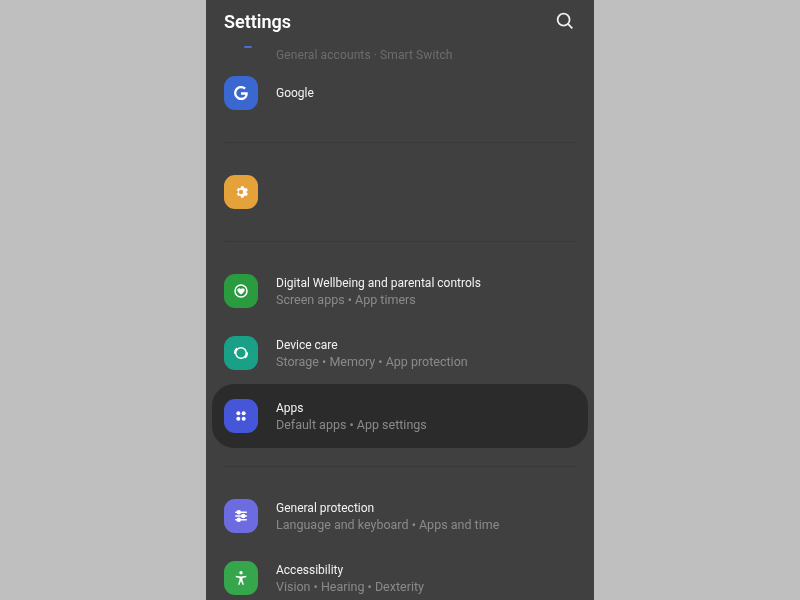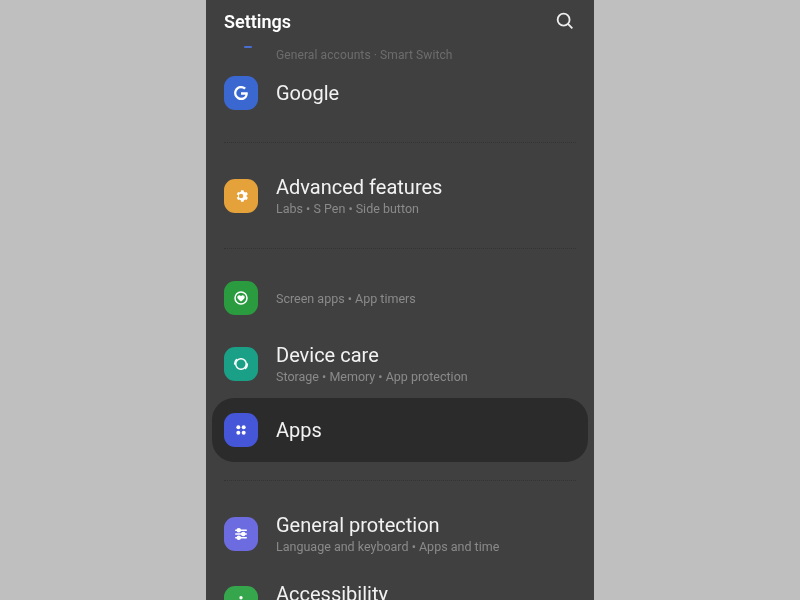--- a/index.html
+++ b/index.html
@@ -95,21 +95,21 @@
       flex-shrink: 0;
     }
     .item-text {
       flex: 1;
       display: flex;
       flex-direction: column;
       gap: 2px;
     }
     .item-title {
       color: #f2f2f2;
-      font-size: 20px;
+      font-size: 12px;
       font-weight: 400;
     }
     .item-sub {
       color: #8a8a8a;
       font-size: 12.5px;
     }
     .bg-google { background: #3b68d0; }
     .bg-advanced { background: #e5a23a; }
     .bg-wellbeing { background: #2a9b3f; }
     .bg-device { background: #1aa086; }
@@ -159,36 +159,33 @@
     </div>
 
     <div class="divider"></div>
 
     <div class="item gap-top gap-bottom">
       <div class="icon-wrap bg-advanced squircle">
         <svg width="18" height="18" viewBox="0 0 24 24" fill="#fff">
             <path d="M19.43 12.98l1.77 1.38-1.7 2.94-2.1-.66a7 7 0 0 1-1.6.93l-.32 2.18h-3.4l-.32-2.18a7 7 0 0 1-1.6-.93l-2.1.66-1.7-2.94 1.77-1.38a7 7 0 0 1 0-1.96L6.36 9.64l1.7-2.94 2.1.66a7 7 0 0 1 1.6-.93l.32-2.18h3.4l.32 2.18c.57.23 1.1.54 1.6.93l2.1-.66 1.7 2.94-1.77 1.38c.06.32.1.64.1.98s-.04.66-.1.98zM12 15a3 3 0 1 0 0-6 3 3 0 0 0 0 6z"></path>
           </svg>
       </div>
-      <div class="item-text">
-        <div class="item-title">Advanced features</div>
-        <div class="item-sub">Labs  •  S Pen  •  Side button</div>
-      </div>
     </div>
 
     <div class="divider"></div>
 
     <div class="item gap-top">
       <div class="icon-wrap bg-wellbeing squircle">
         <svg width="18" height="18" viewBox="0 0 24 24" fill="none" stroke="#fff" stroke-width="2">
             <circle cx="12" cy="12" r="8"></circle>
             <path fill="#fff" stroke="none" d="M12 9.5c1.3-2.4 5-1 5 1.6 0 1.8-2.5 3.9-5 5.4-2.5-1.5-5-3.6-5-5.4 0-2.6 3.7-4 5-1.6z"></path>
           </svg>
       </div>
       <div class="item-text">
+        <div class="item-title">Digital Wellbeing and parental controls</div>
         <div class="item-sub">Screen apps  •  App timers</div>
       </div>
     </div>
 
     <div class="item">
       <div class="icon-wrap bg-device squircle">
         <svg width="18" height="18" viewBox="0 0 24 24" fill="none" stroke="#fff" stroke-width="2">
             <circle cx="12" cy="12" r="7"></circle>
             <path d="M3.5 12a8.5 8.5 0 0 1 2.5-6M20.5 12a8.5 8.5 0 0 1-2.5 6" stroke-linecap="round"></path>
           </svg>
@@ -203,20 +200,21 @@
       <div class="icon-wrap bg-apps squircle">
         <svg width="16" height="16" viewBox="0 0 24 24" fill="#fff">
             <circle cx="8" cy="8" r="3"></circle>
             <circle cx="16" cy="8" r="3"></circle>
             <circle cx="8" cy="16" r="3"></circle>
             <circle cx="16" cy="16" r="3"></circle>
           </svg>
       </div>
       <div class="item-text">
         <div class="item-title">Apps</div>
+        <div class="item-sub">Default apps  •  App settings</div>
       </div>
     </div>
 
     <div style="height:18px"></div>
     <div class="divider"></div>
 
     <div class="item gap-top">
       <div class="icon-wrap bg-general squircle">
         <svg width="18" height="18" viewBox="0 0 24 24" fill="none" stroke="#fff" stroke-width="2" stroke-linecap="round">
             <line x1="5" y1="7" x2="19" y2="7"></line>

